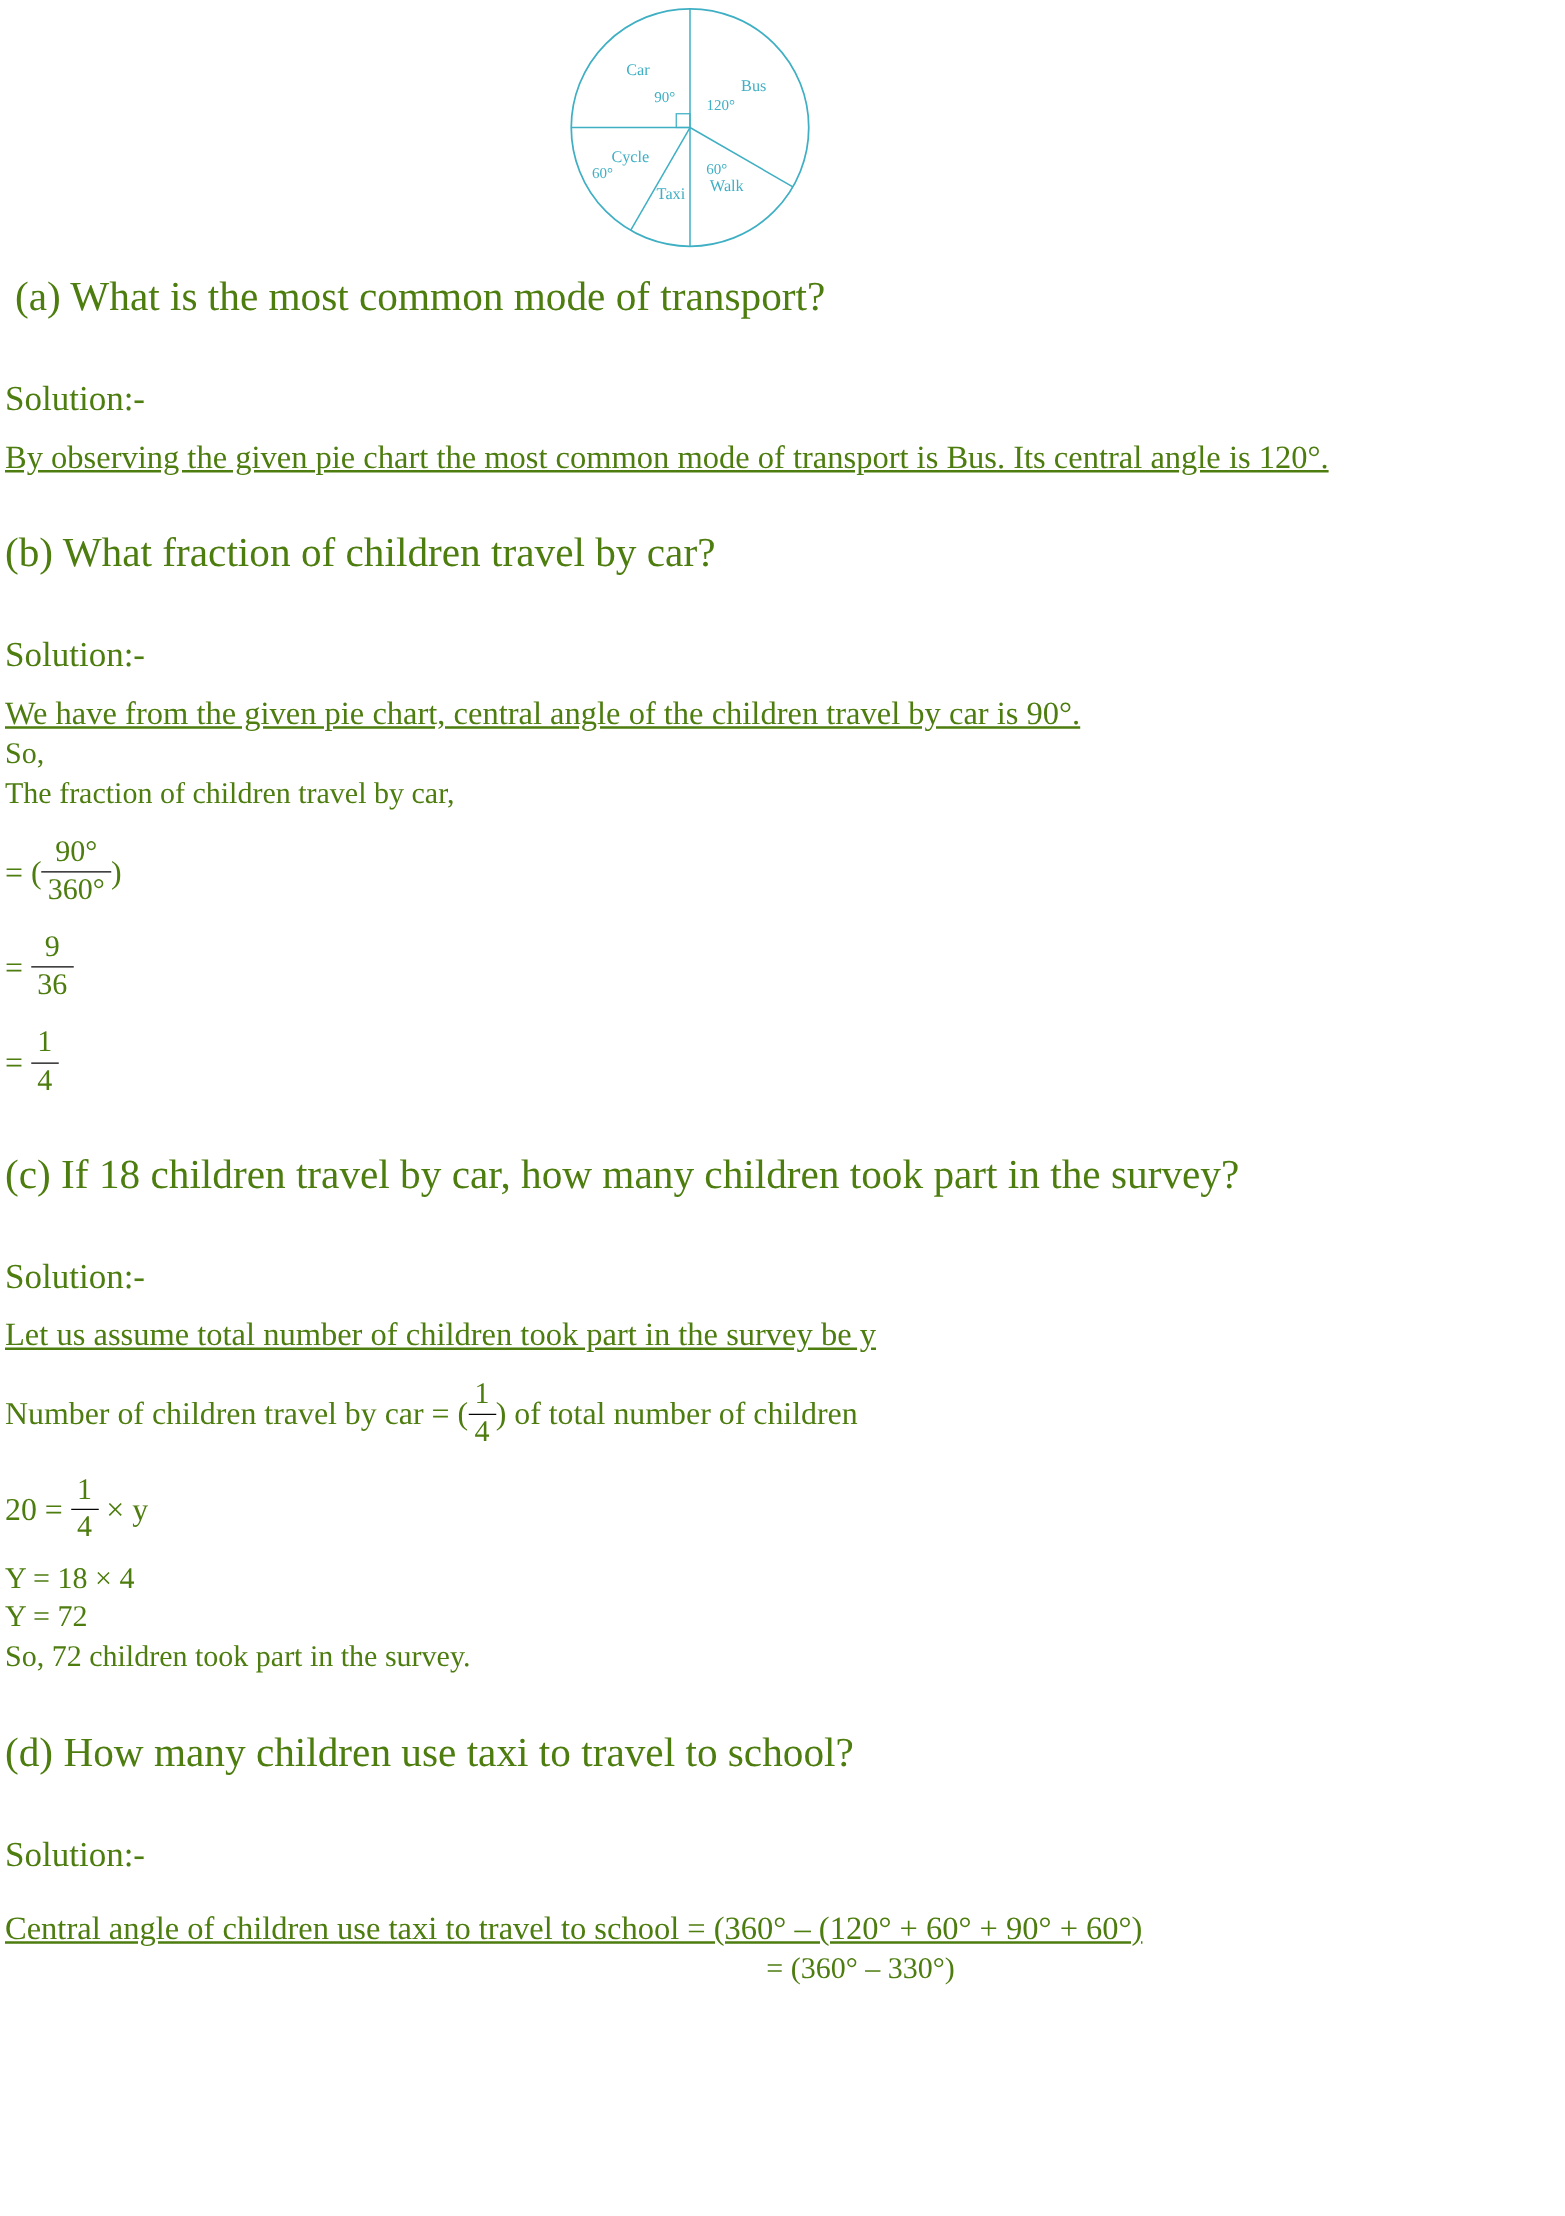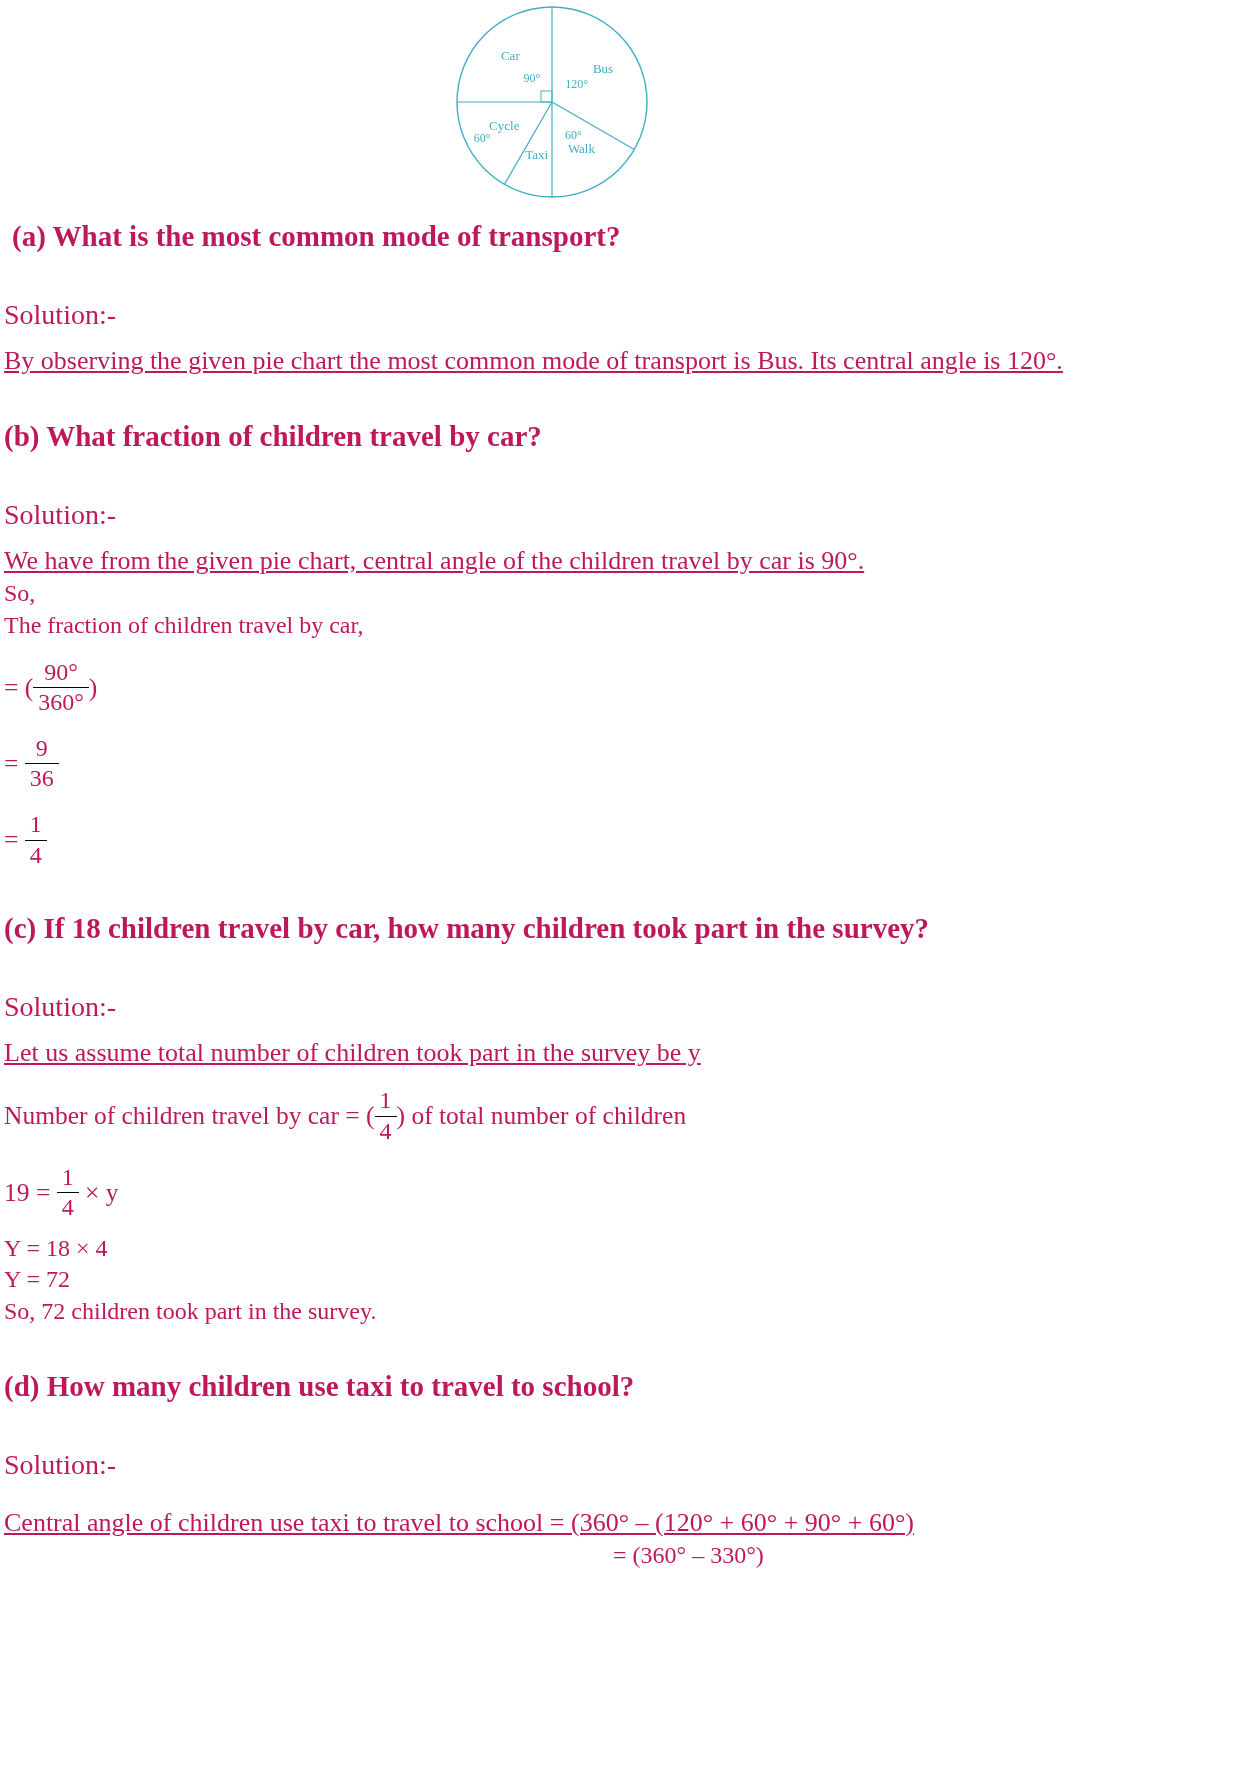--- a/index.html
+++ b/index.html
@@ -1,32 +1,32 @@
 <!DOCTYPE html>
 <html><head>
 <meta charset="utf-8">
 <style>
   html, body { margin: 0; padding: 0; background: #ffffff; }
   .page {
     width: 1252px;
     min-height: 1773px;
     box-sizing: border-box;
     background: #ffffff;
-    color: #be185d;
+    color: #4d7c0f;
     font-family: "Liberation Serif", serif;
     padding: 2px 6px 40px 0;
     overflow: hidden;
   }
   .chart-wrap {
     padding-left: 452px;
     height: 202px;
   }
   .q-heading {
-    font-size: 29px;
-    font-weight: bold;
+    font-size: 33px;
+    font-weight: normal;
     margin: 40px 0 0 4px;
     line-height: 1.25;
   }
   .q-heading.first { margin-top: 14px; margin-left: 12px; }
   .sol-heading {
     font-size: 28px;
     font-weight: normal;
     margin: 44px 0 0 4px;
     line-height: 1.2;
   }
@@ -123,21 +123,21 @@
     <h3 class="sol-heading">Solution:-</h3>
     <p class="body-text">Let us assume total number of children took part in the survey be y</p>
 
     <div class="eq-line">
       <span>Number of children travel by car = (</span>
         <span class="frac"><span class="num">1</span><span class="den">4</span></span>
         <span>) of total number of children</span>
     </div>
 
     <div class="eq-line">
-      <span>19 = </span>
+      <span>20 = </span>
         <span class="frac"><span class="num">1</span><span class="den">4</span></span>
         <span> × y</span>
     </div>
 
     <div class="plain-line" style="margin-top:10px;">Y = 18 × 4</div>
     <div class="plain-line">Y = 72</div>
     <div class="plain-line">So, 72 children took part in the survey.</div>
   </section>
 
   <section>

